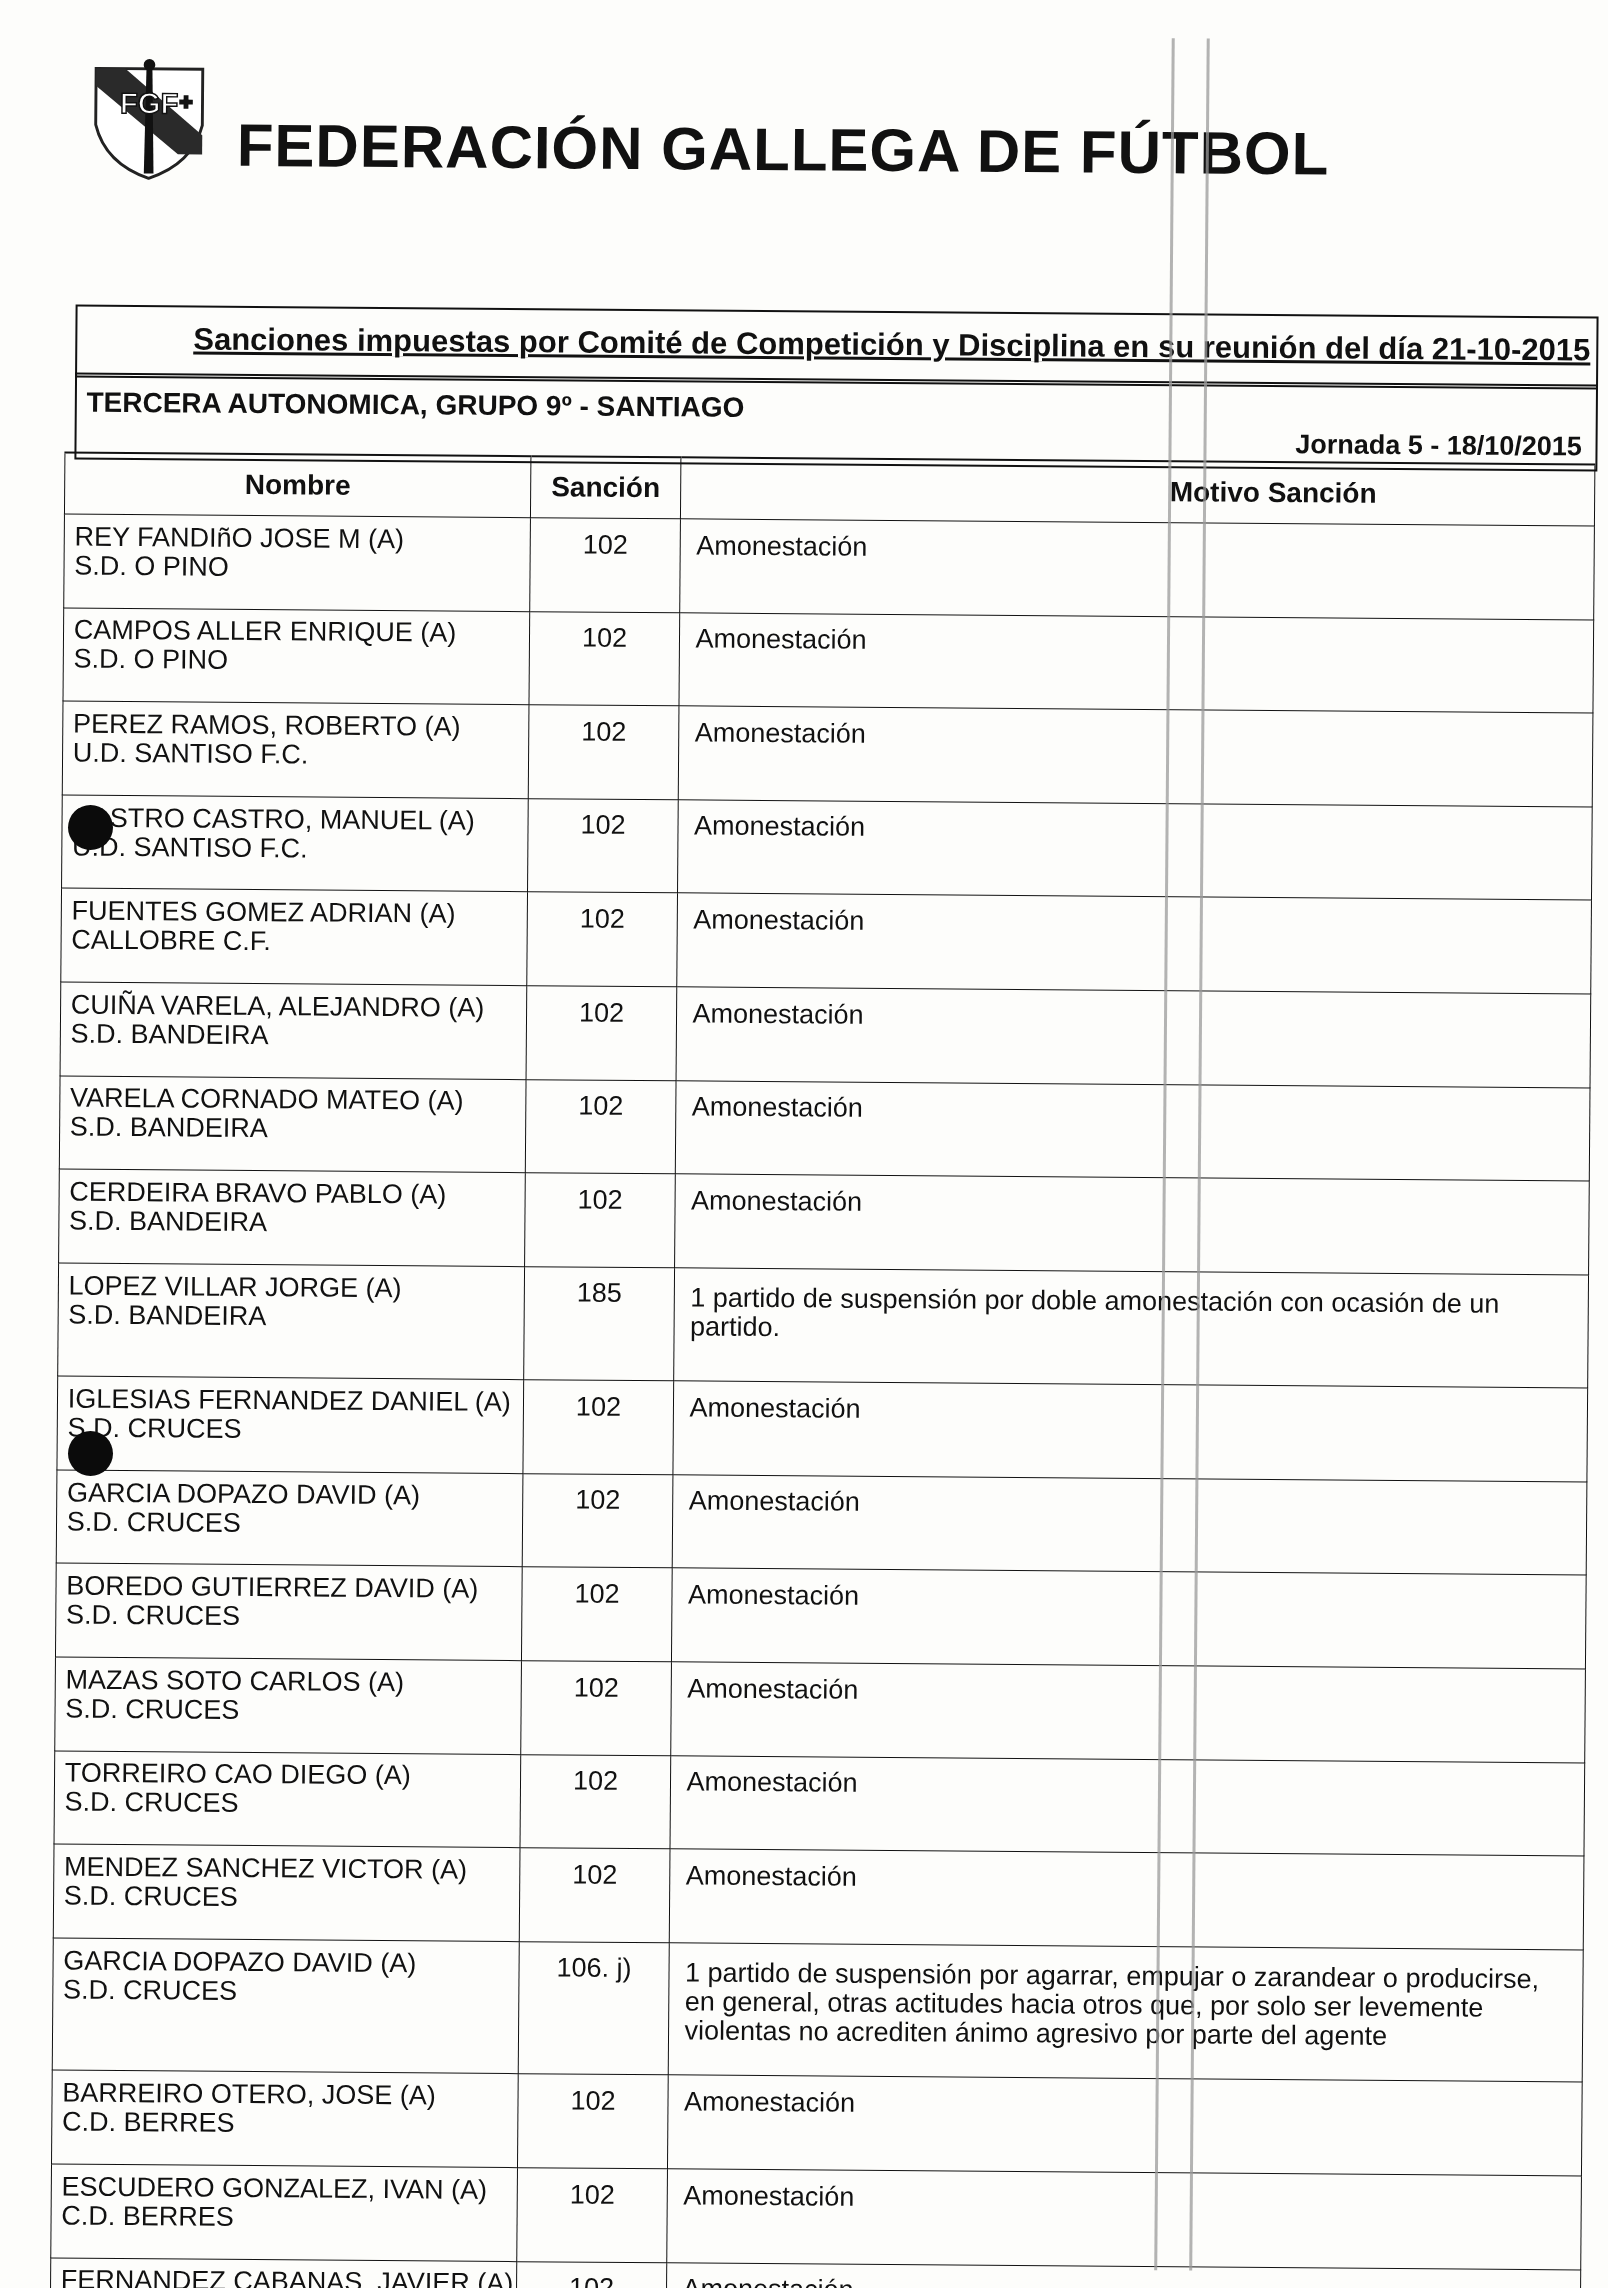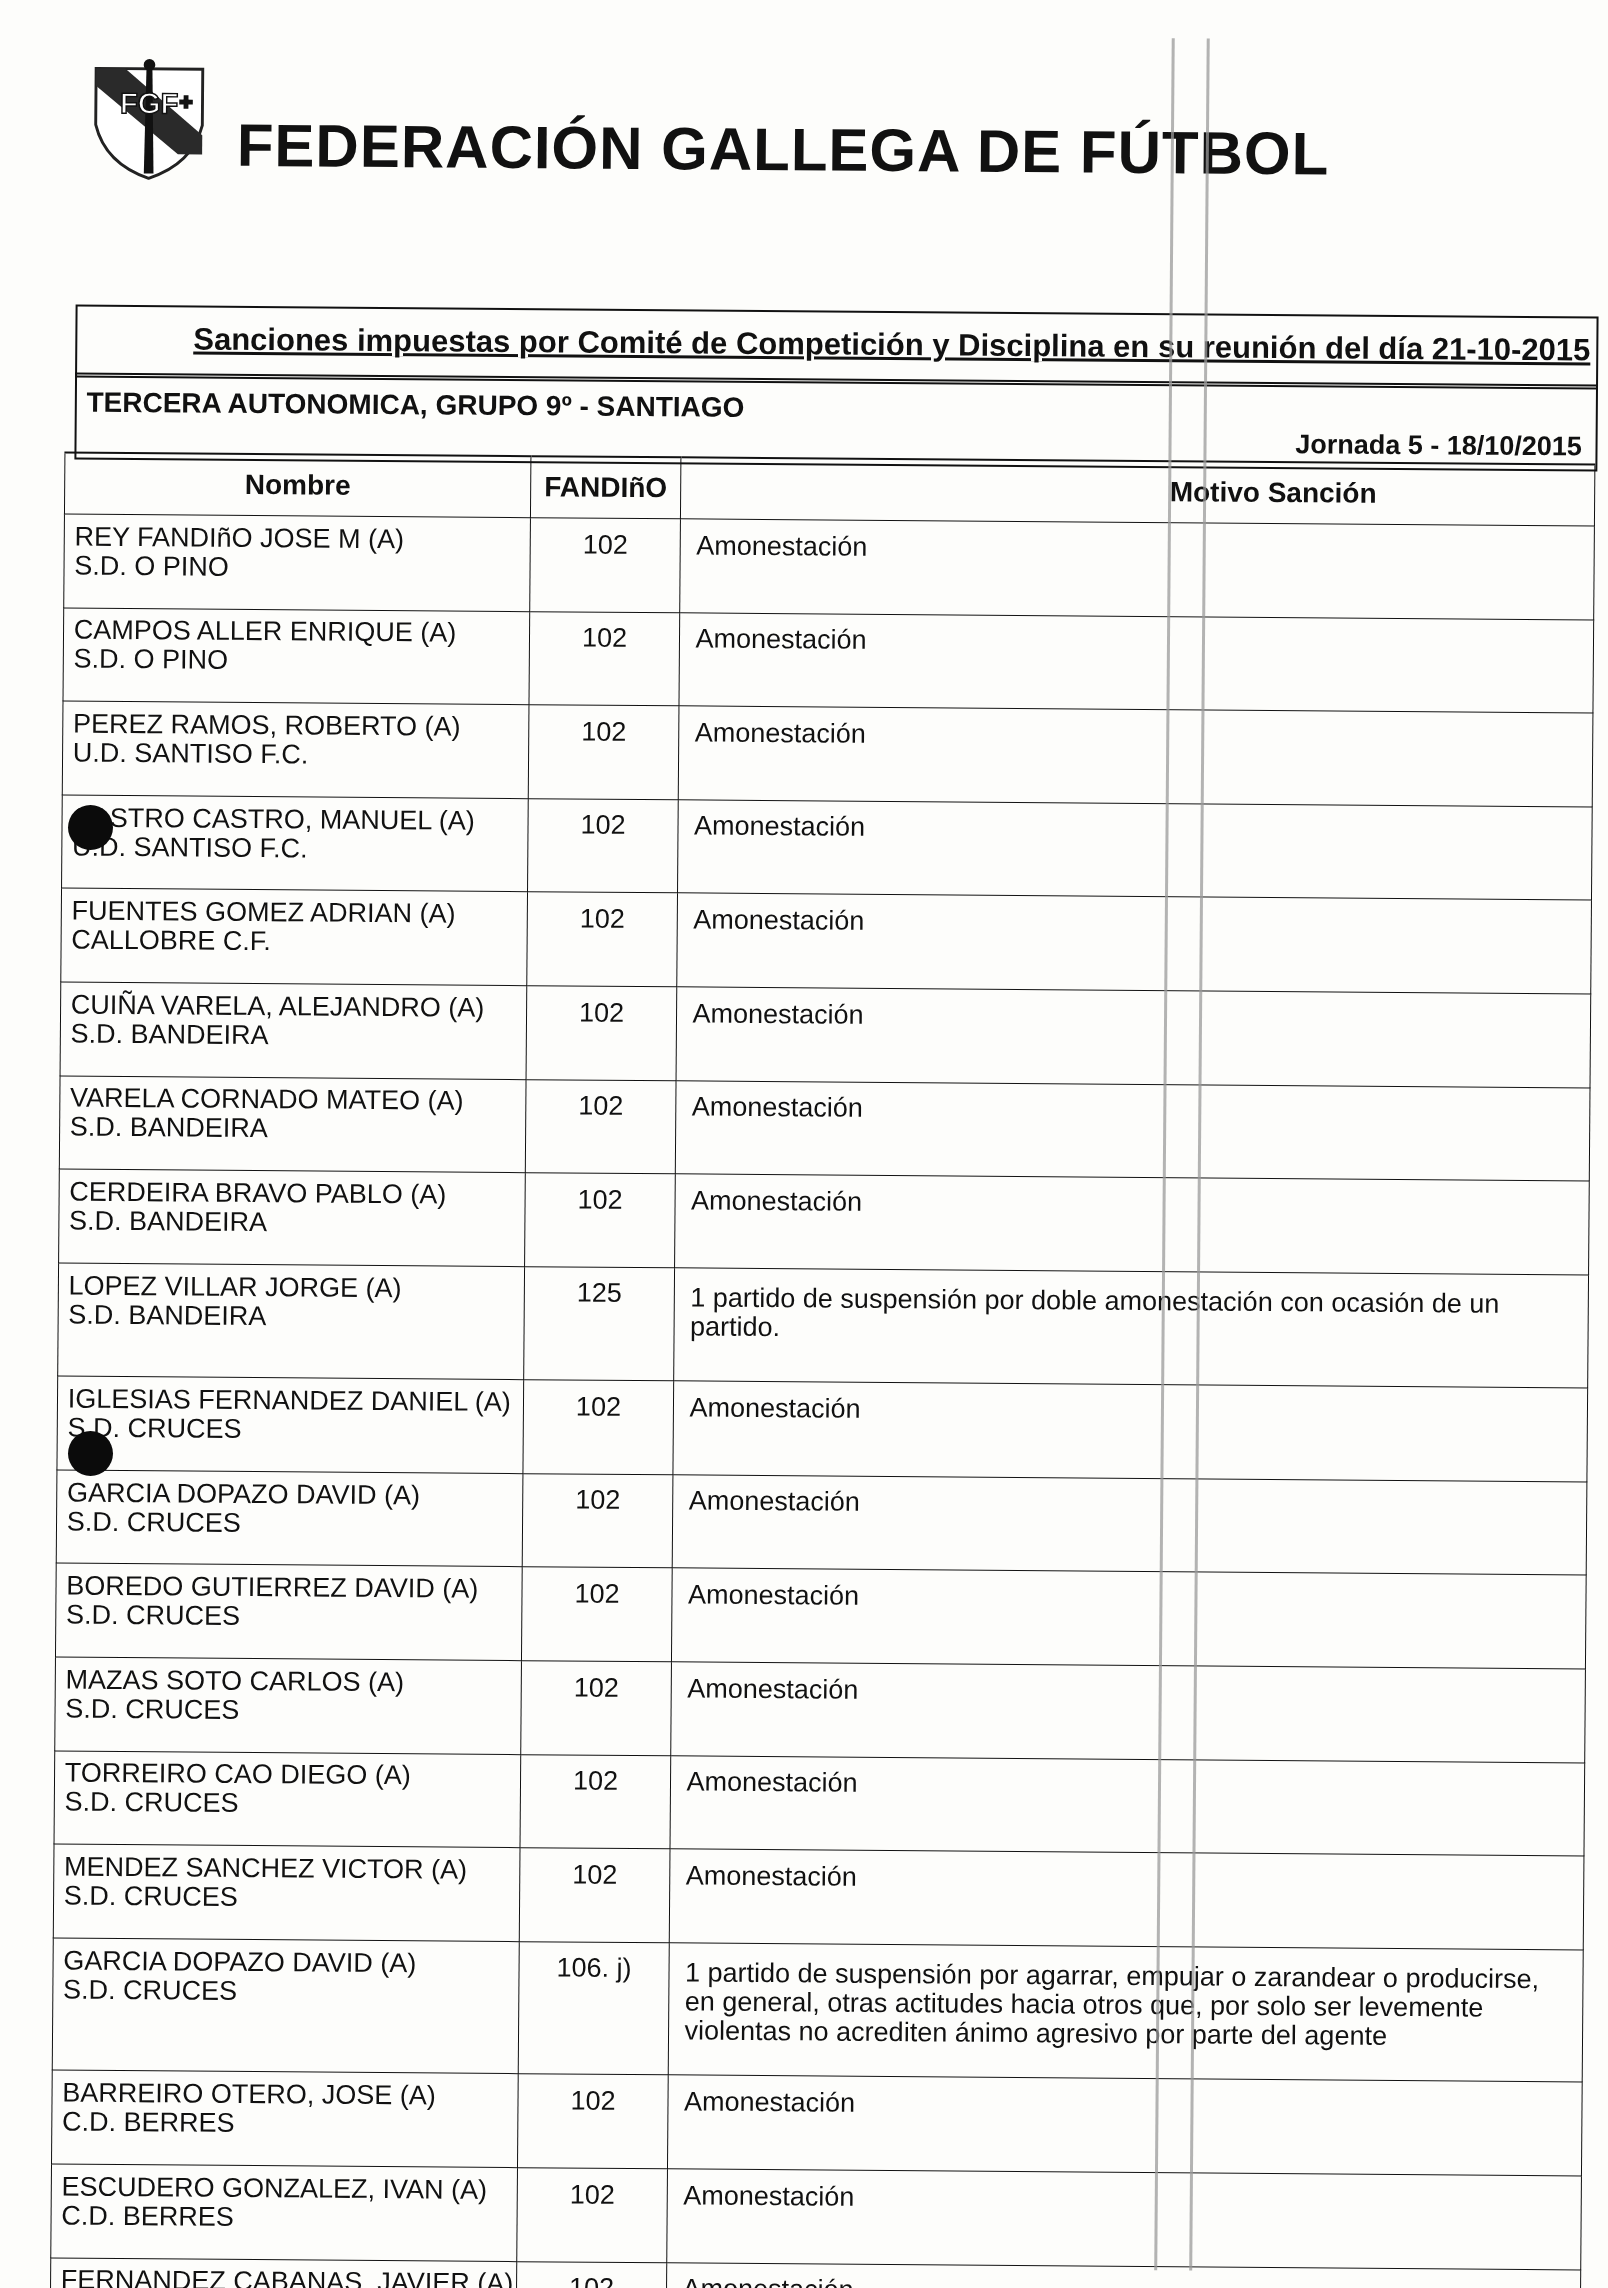--- a/index.html
+++ b/index.html
@@ -59,21 +59,21 @@
 
   <table class="sanc">
     <colgroup>
       <col style="width:466px">
         <col style="width:150px">
         <col>
     </colgroup>
     <thead>
       <tr>
         <th>Nombre</th>
-        <th>FANDIñO</th>
+        <th>Sanción</th>
         <th class="h-motivo">Motivo Sanción</th>
       </tr>
     </thead>
     <tbody id="rows">
         <tr>
           <td class="name">
             <span class="name-line">REY FANDIñO JOSE M (A)</span>
             <span class="name-line">S.D. O PINO</span>
           </td>
           <td class="art">102</td>
@@ -133,21 +133,21 @@
             <span class="name-line">S.D. BANDEIRA</span>
           </td>
           <td class="art">102</td>
           <td class="mot">Amonestación</td>
         </tr>
         <tr class="tall">
           <td class="name">
             <span class="name-line">LOPEZ VILLAR JORGE (A)</span>
             <span class="name-line">S.D. BANDEIRA</span>
           </td>
-          <td class="art">125</td>
+          <td class="art">185</td>
           <td class="mot long">1 partido de suspensión por doble amonestación con ocasión de un partido.</td>
         </tr>
         <tr>
           <td class="name">
             <span class="name-line">IGLESIAS FERNANDEZ DANIEL (A)</span>
             <span class="name-line">S.D. CRUCES</span>
           </td>
           <td class="art">102</td>
           <td class="mot">Amonestación</td>
         </tr>

